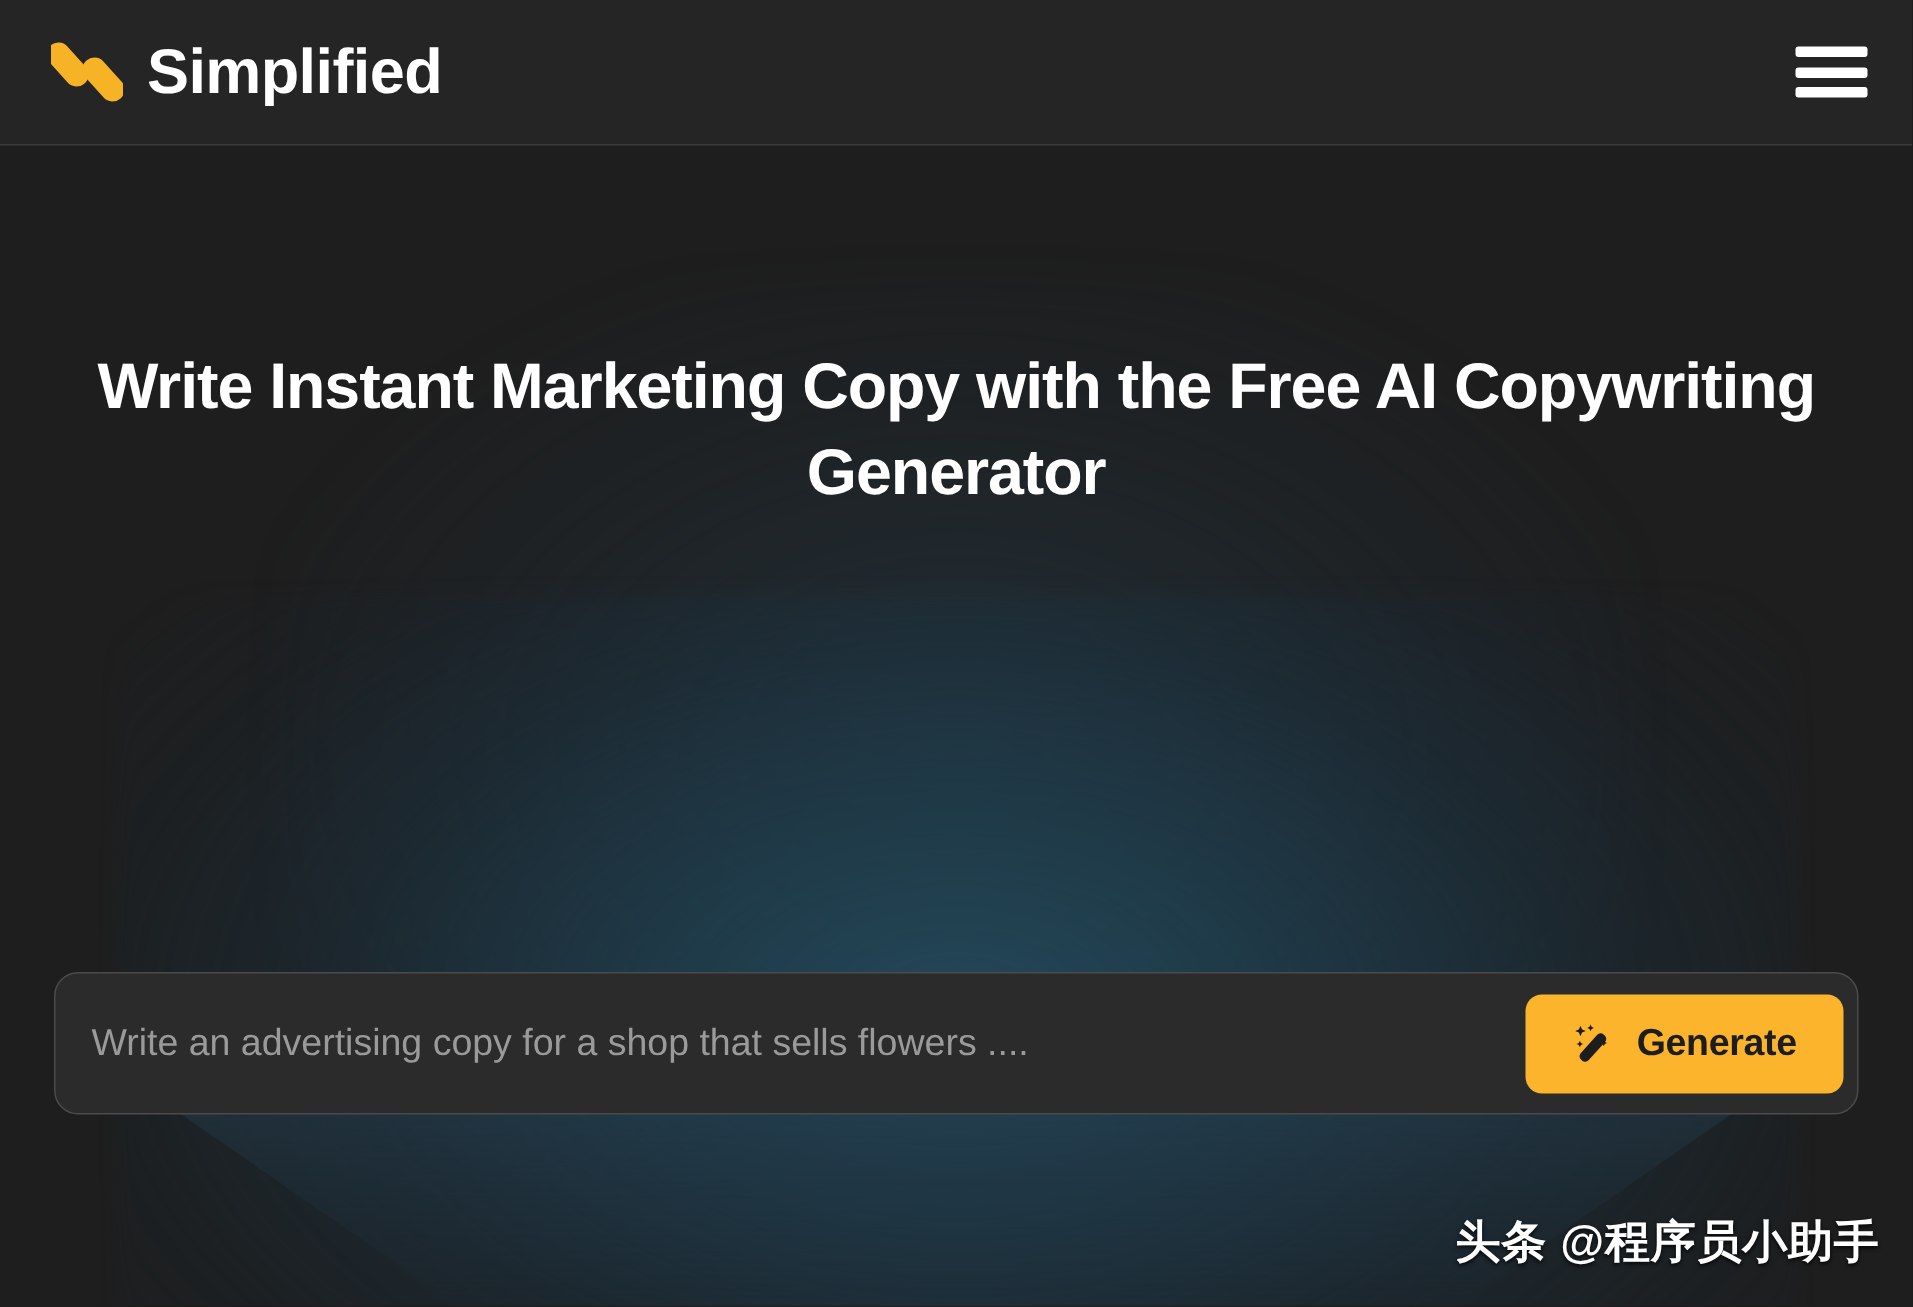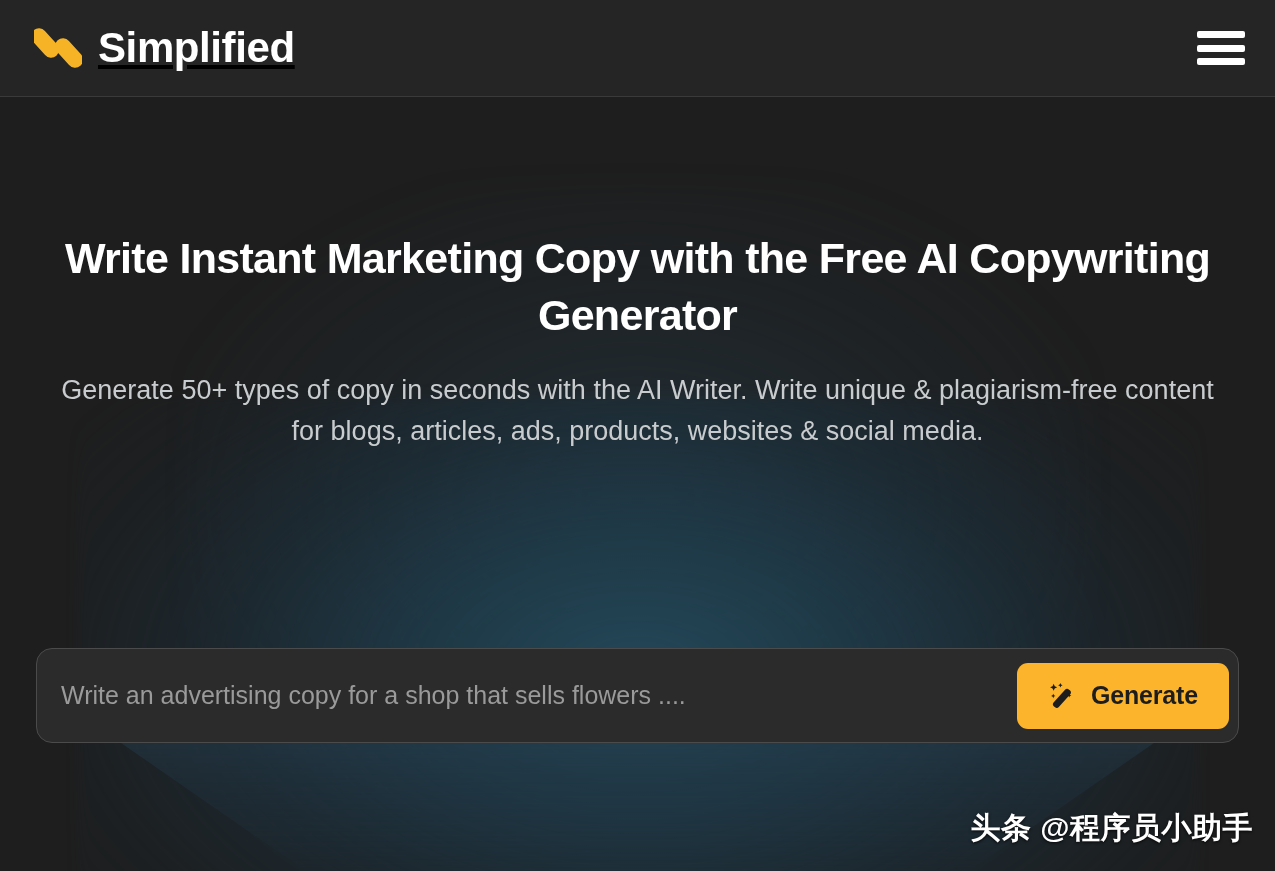--- a/index.html
+++ b/index.html
@@ -26,21 +26,20 @@
     top: 0; left: 0;
     width: 1275px;
     height: 97px;
     background: #252525;
     border-bottom: 1px solid #3a3a3a;
     display: flex;
     align-items: center;
     justify-content: space-between;
     padding: 0 30px 0 34px;
     z-index: 40;
-    text-decoration: underline;
   }
 
   .brand {
     display: flex;
     align-items: center;
     gap: 16px;
     text-decoration: none;
   }
 
   .brand-mark {
@@ -255,21 +254,20 @@
   </header>
 
   <section id="hero">
 
     <div class="glow-soft"></div>
     <div class="glow-main"></div>
     <div class="funnel"></div>
 
     <div class="hero-inner">
       <h1 id="headline">Write Instant Marketing Copy with the Free AI Copywriting Generator</h1>
-      <p id="subheadline">Generate 50+ types of copy in seconds with the AI Writer. Write unique &amp; plagiarism-free content for blogs, articles, ads, products, websites &amp; social media.</p>
     </div>
 
     <div id="watermark">头条 @程序员小助手</div>
 
     <div id="prompt-bar">
 
       <input id="prompt-input" type="text" placeholder="Write an advertising copy for a shop that sells flowers ...." style="">
 
       <button id="generate-button">
         <svg class="wand-icon" viewBox="0 0 32 32" aria-hidden="true">

